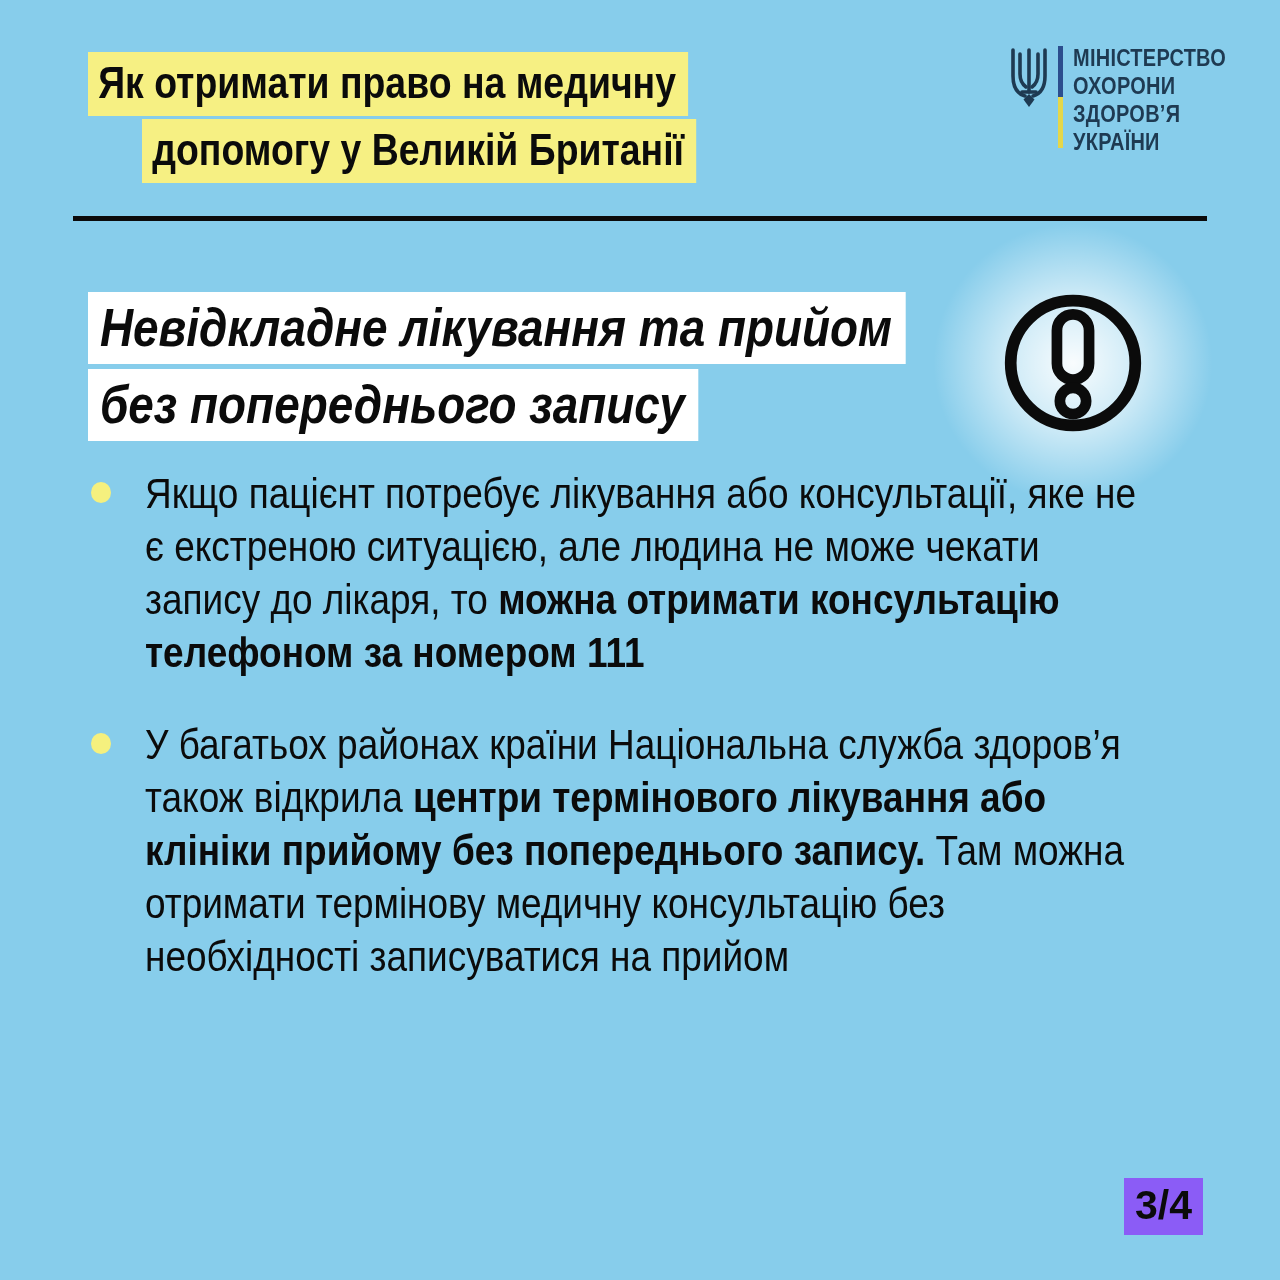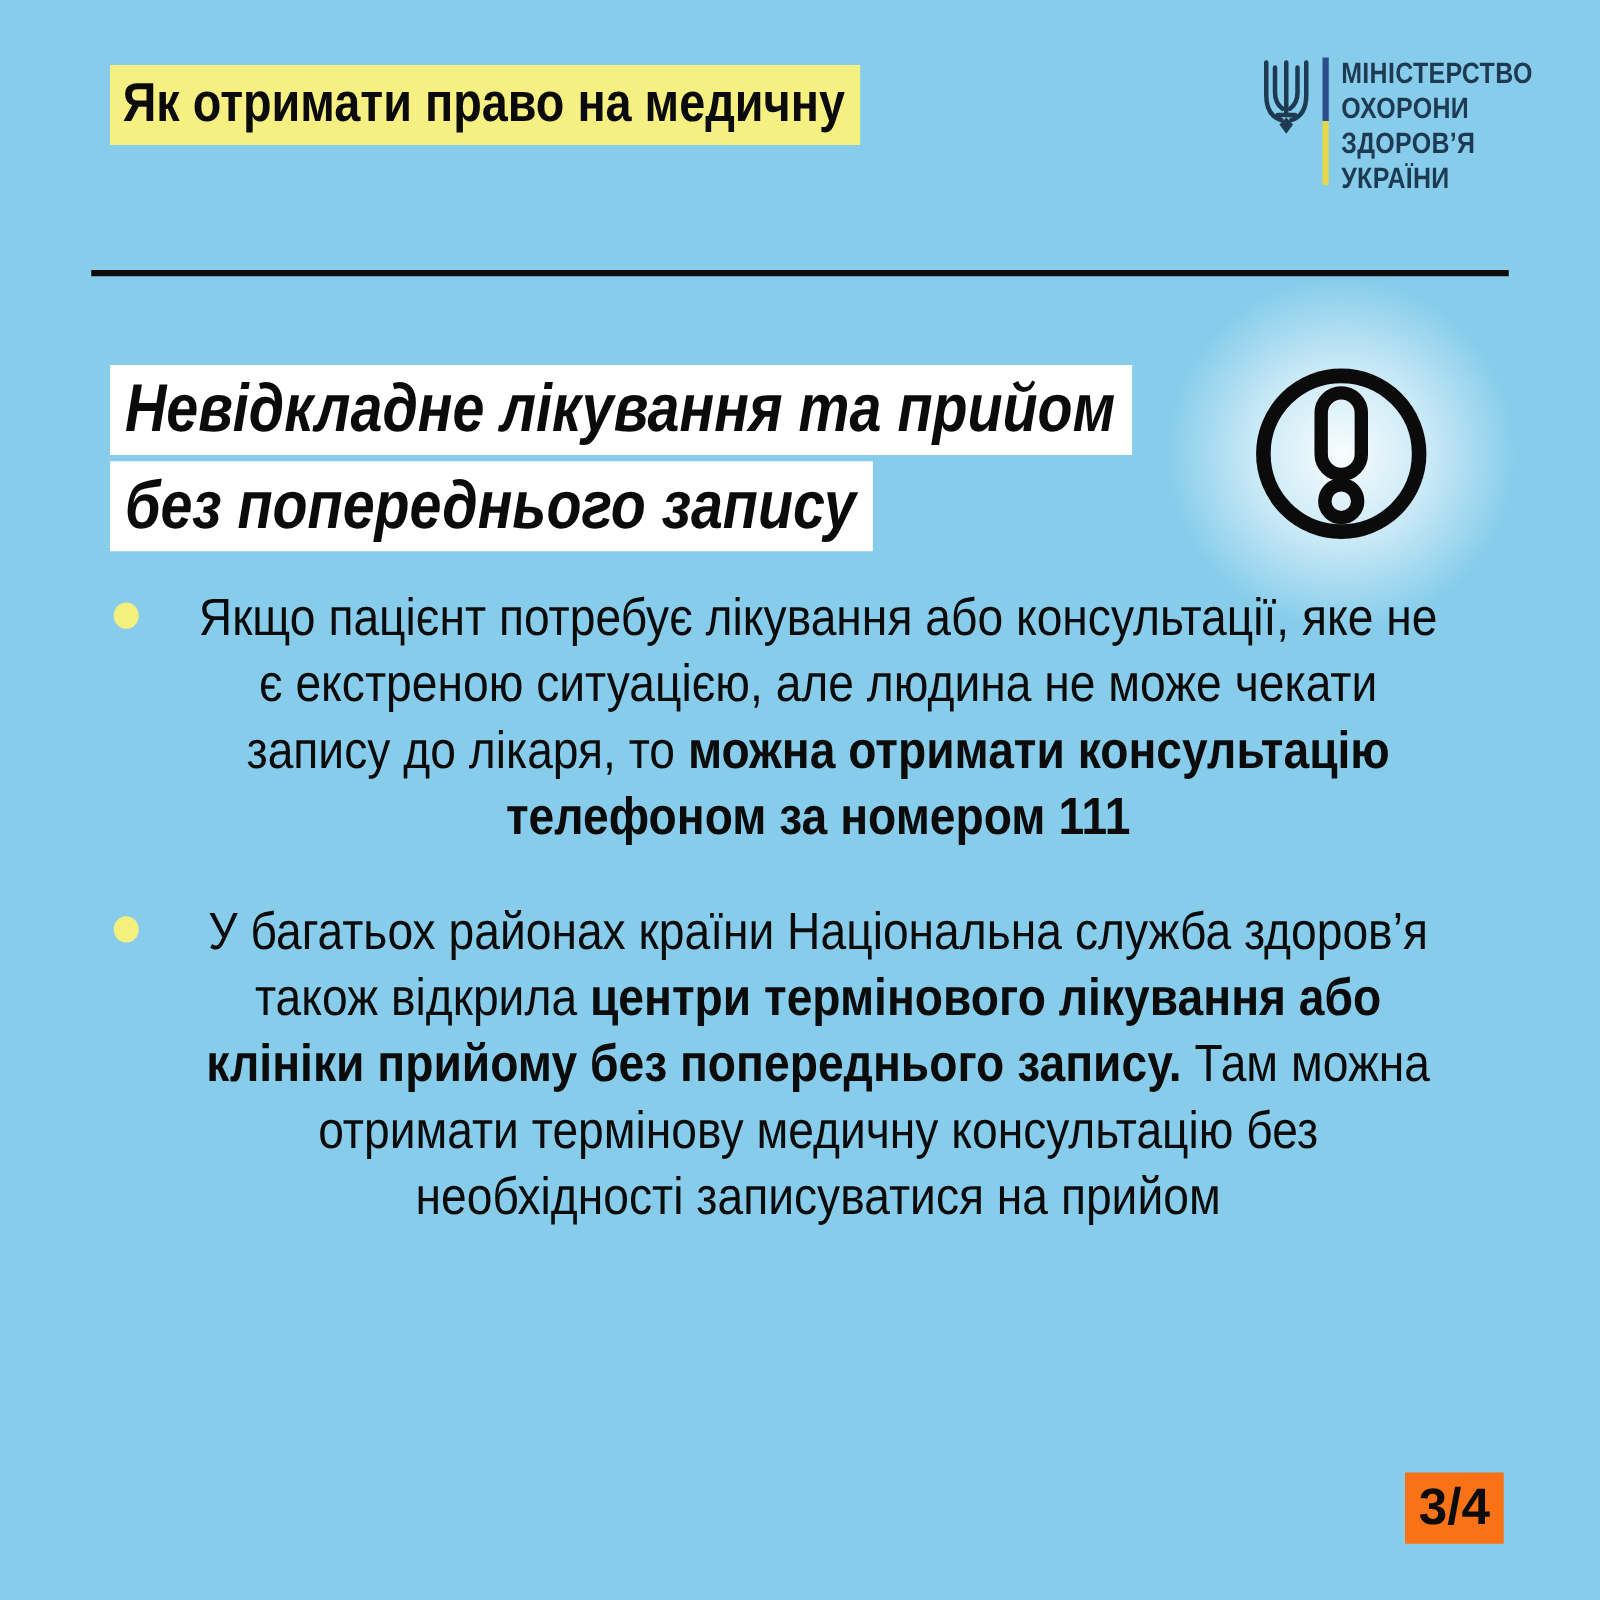--- a/index.html
+++ b/index.html
@@ -31,38 +31,41 @@
 
   #divider{position:absolute;left:73px;top:216px;width:1134px;height:5px;background:#0B0B0B;}
 
   
   #icon-glow{position:absolute;left:928px;top:218px;width:290px;height:290px;
     background:radial-gradient(circle at center,rgba(255,255,255,.95) 0%,rgba(255,255,255,.55) 35%,rgba(255,255,255,0) 68%);
     pointer-events:none;}
   #alert-icon{position:absolute;left:1000px;top:290px;width:146px;height:146px;}
 
   
-  #bullets{position:absolute;left:88px;top:467px;width:1110px;text-align:center;}
+  #bullets{position:absolute;left:88px;top:467px;width:1110px;}
   .bullet{position:relative;padding-left:57px;margin-bottom:39px;}
   .dot{position:absolute;left:3px;top:15px;width:20px;height:21px;border-radius:50%;background:#F5F07E;}
   .btext{font-size:42px;line-height:53px;width:1158px;
     transform:scaleX(0.88);transform-origin:0 0;}
   .btext .b{font-weight:bold;}
 
-  #page-badge{position:absolute;left:1124px;top:1178px;background:#f97316;
+  #page-badge{position:absolute;left:1124px;top:1178px;background:#8b5cf6;
     font-weight:bold;font-size:41px;line-height:1;padding:7px 11px 9px;}
 </style>
 </head>
 <body>
 
 <div>
 
   <div id="title-block">
     <div class="t-line">
       <span class="cx"><span class="hl hl-y">Як отримати право на медичну</span></span>
+    </div>
+    <div class="t-line">
+      <span class="cx"><span class="hl hl-y">допомогу у Великій Британії</span></span>
     </div>
   </div>
 
   <div id="logo-block">
     <svg id="trident" width="46" height="62" viewBox="0 0 44 62" fill="none">
       <g stroke="#1E3A52" stroke-width="3.6" fill="none" stroke-linecap="round" stroke-linejoin="round">
         <path d="M6 4 V30 C6 42 11 48 18 50"></path>
         <path d="M38 4 V30 C38 42 33 48 26 50"></path>
         <path d="M13 8 V28 C13 34 15 38 19 41"></path>
         <path d="M31 8 V28 C31 34 29 38 25 41"></path>

